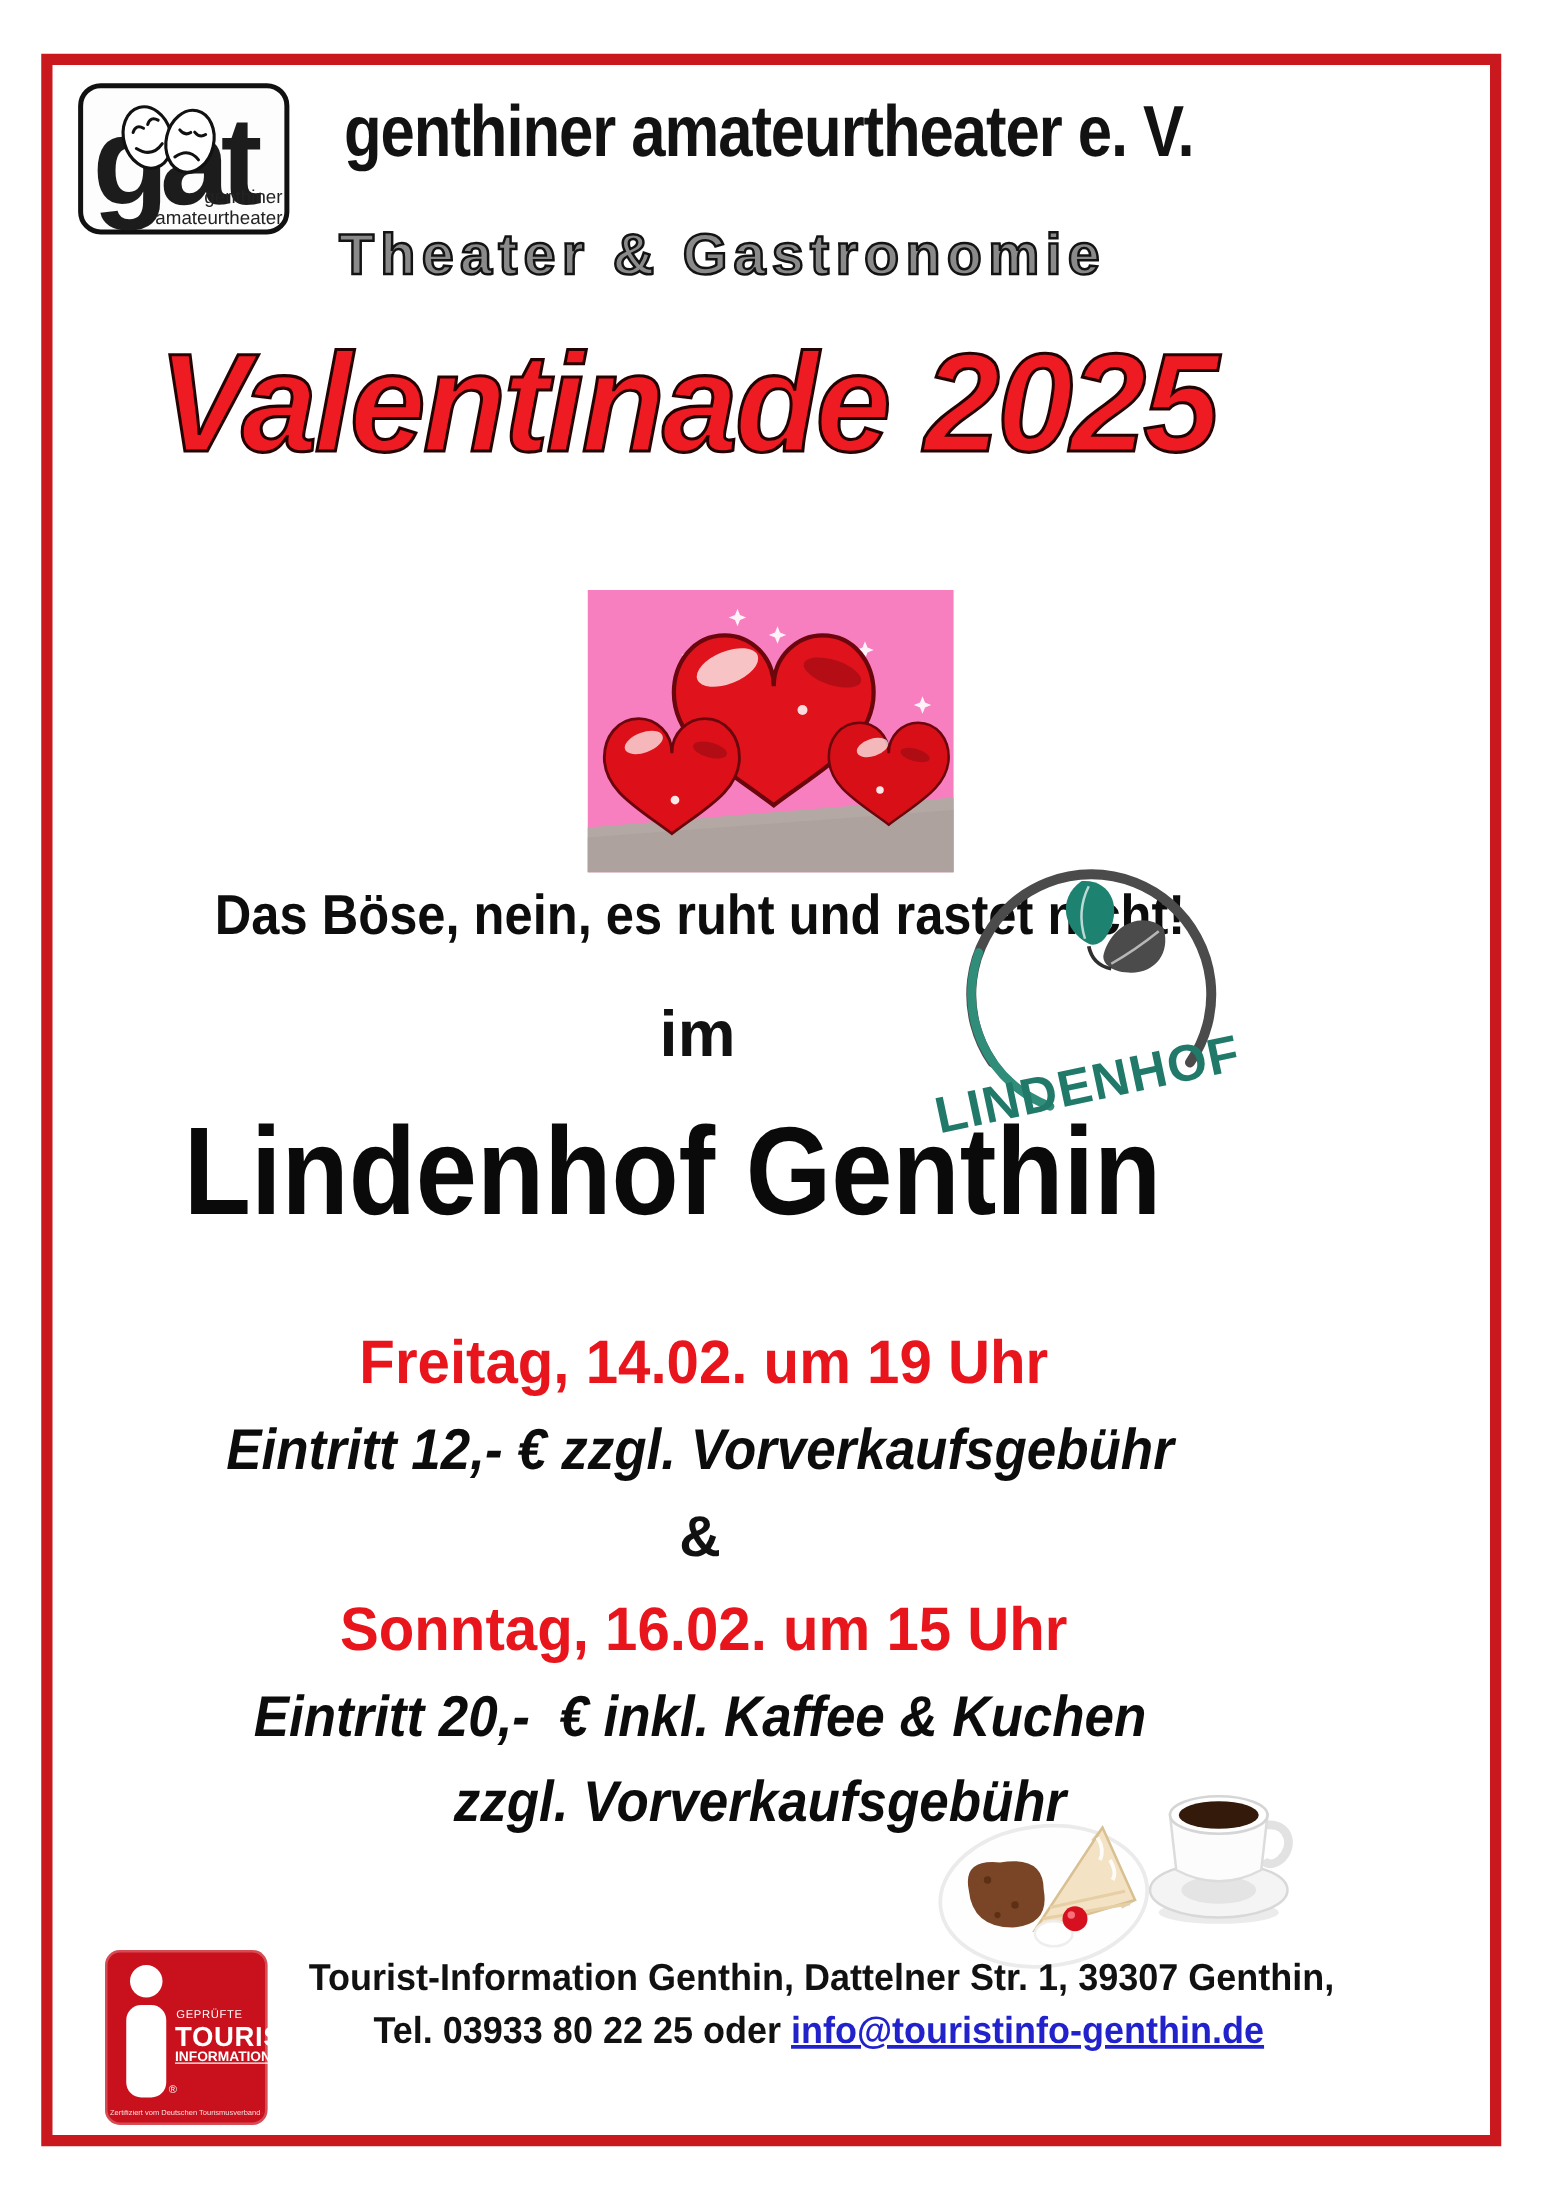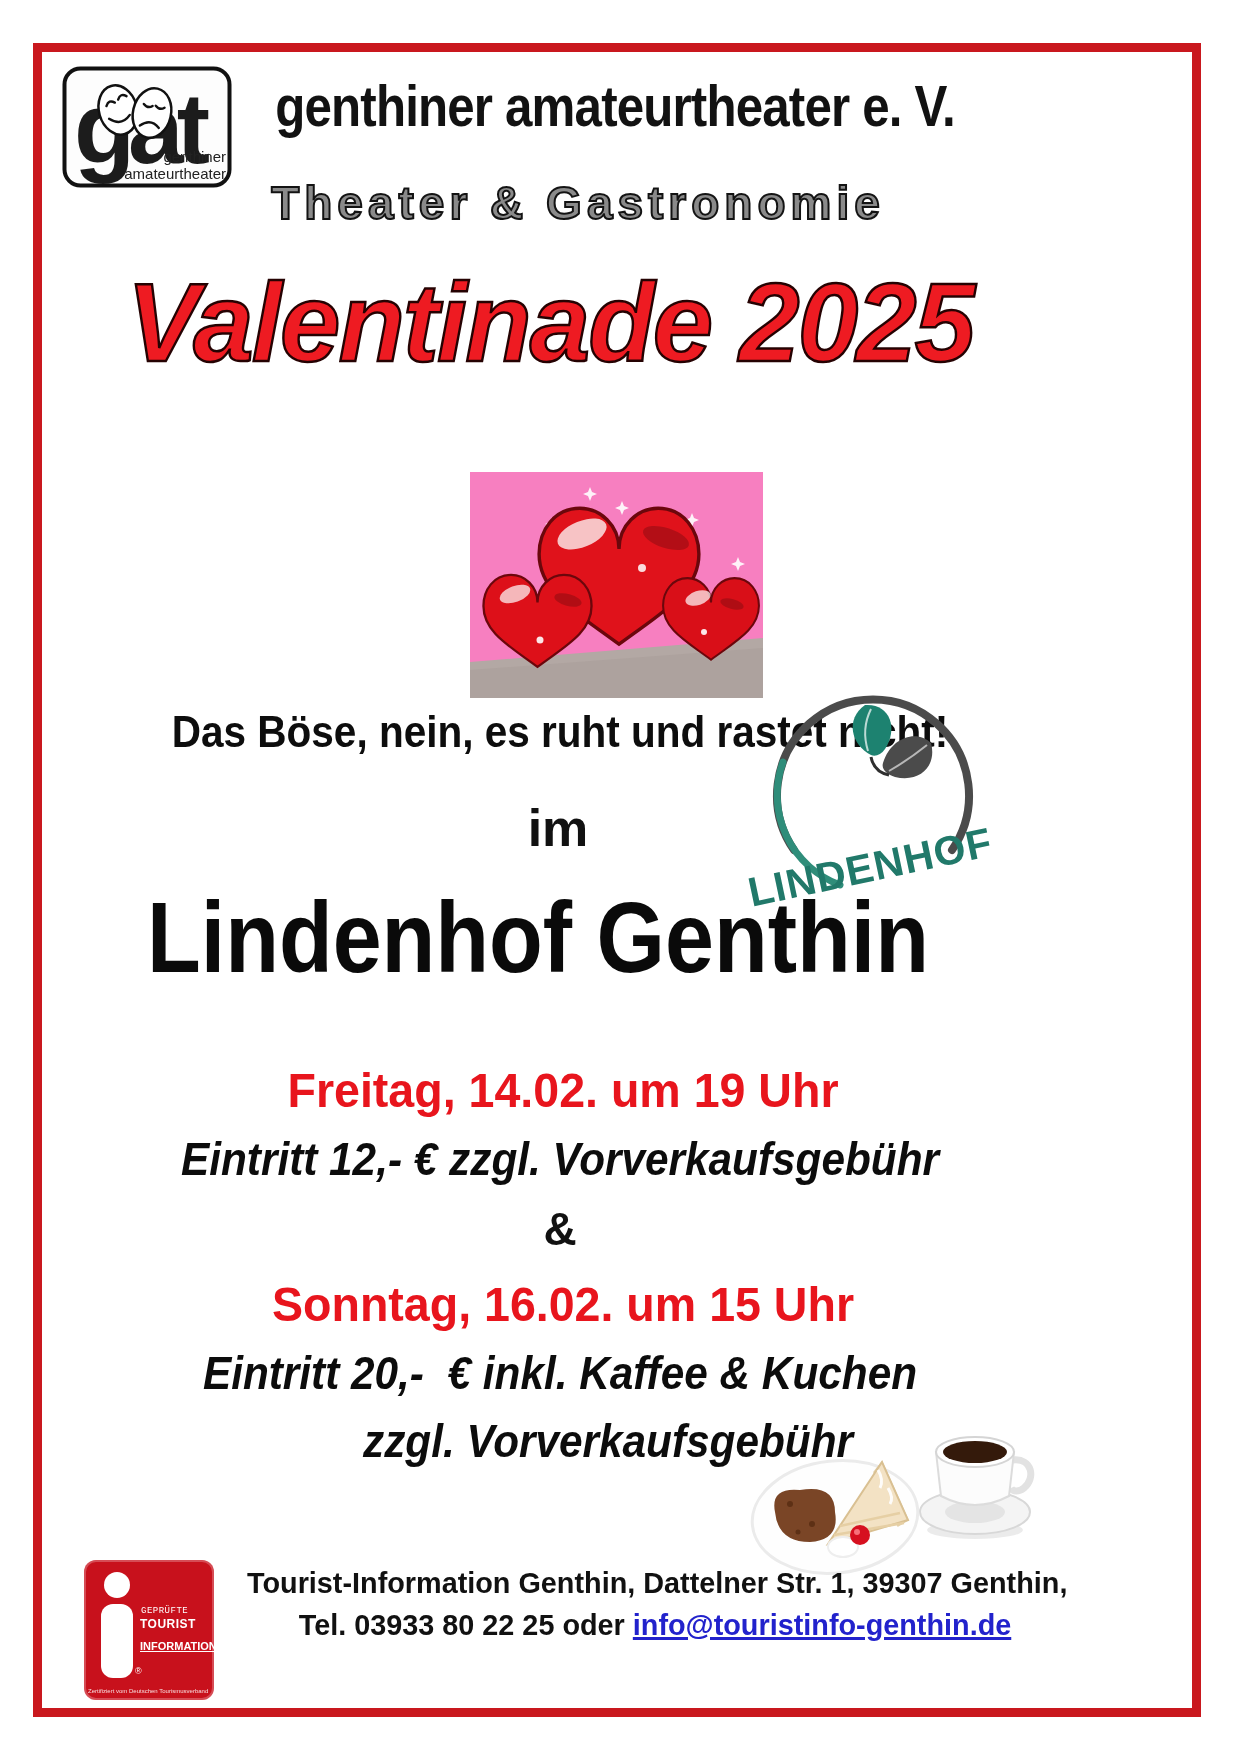--- a/index.html
+++ b/index.html
@@ -49,22 +49,22 @@
   .sweets { position:absolute; left:740px; top:1392px; width:310px; height:190px; }
 
   .ti-logo {
     position:absolute; left:84px; top:1560px; width:130px; height:140px;
     background:#c8111c; border-radius:12px;
     box-shadow: inset 0 0 0 2px rgba(255,255,255,.25);
   }
   .ti-dot  { position:absolute; left:20px; top:12px;  width:26px; height:26px; border-radius:50%; background:#fff; }
   .ti-stem { position:absolute; left:17px; top:44px;  width:32px; height:74px; border-radius:12px; background:#fff; }
   .ti-reg  { position:absolute; left:51px; top:106px; color:#fff; font-size:9px; }
-  .ti-gepr { position:absolute; left:57px; top:46px;  font-size:9px;  color:#fff; letter-spacing:.5px;font-family:Liberation Mono, monospace; }
-  .ti-tourist { position:absolute; left:56px; top:57px; font-size:12px; font-weight:bold; color:#fff; letter-spacing:.5px; }
+  .ti-gepr { position:absolute; left:57px; top:46px;  font-size:9px;  color:#fff; letter-spacing:.5px; }
+  .ti-tourist { position:absolute; left:56px; top:57px; font-size:22px; font-weight:bold; color:#fff; letter-spacing:.5px; }
   .ti-info { position:absolute; left:56px; top:80px;  font-size:11px; font-weight:bold; color:#fff;text-decoration:underline; }
   .ti-tiny { position:absolute; left:4px; right:4px; bottom:6px; font-size:6px; color:#fff; text-align:center; white-space:nowrap; overflow:hidden; opacity:.85; }
 
   .footer-line { position:absolute; left:230px; width:850px; text-align:center; font-size:30px; font-weight:bold; color:#111; white-space:pre; transform:scaleX(.96); }
   .footer-line1 { top:1566px; }
   .footer-line2 { top:1608px; }
   .email { color:#2222cc; text-decoration:underline; }
 </style>
 </head>
 <body>

